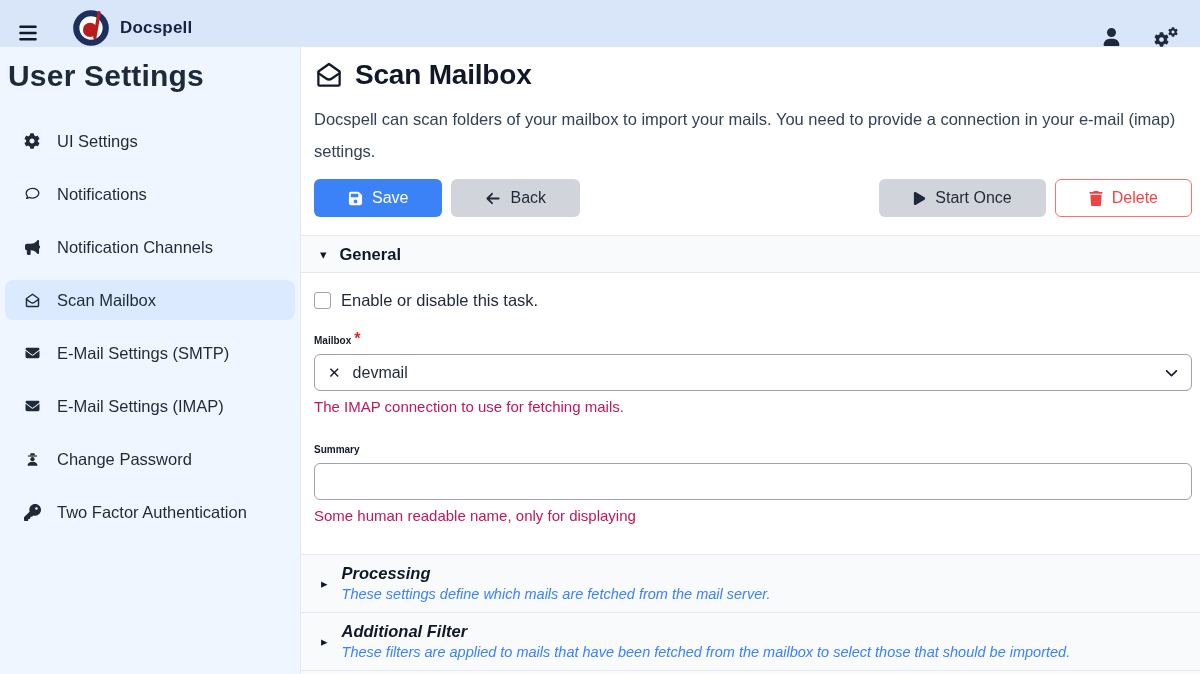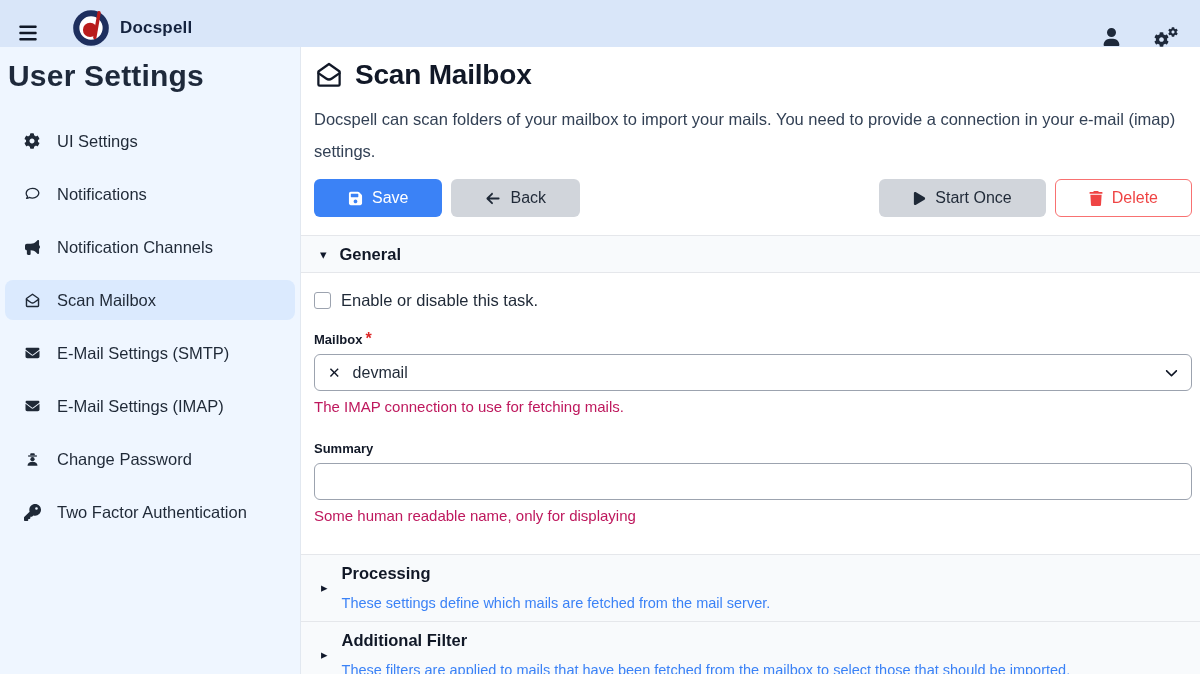--- a/index.html
+++ b/index.html
@@ -83,21 +83,21 @@
   .section-bar-title { font-size: 16.5px; font-weight: 700; color: #111827; }
 
   .checkbox-row { margin-top: 18px; display: flex; align-items: center; gap: 10px; cursor: pointer; }
   .checkbox {
     width: 17px; height: 17px; border: 1px solid #9ca3af; border-radius: 3px;
     background: #ffffff; cursor: pointer; appearance: none;
   }
   .checkbox-label { font-size: 16.5px; color: #1f2937; }
 
   .field { margin-top: 20px; }
-  .field-label { font-size: 13px; font-weight: 700; color: #111827; }
+  .field-label { font-size: 10px; font-weight: 700; color: #111827; }
   .required { color: #dc2626; margin-left: 3px; font-weight: 700; }
   .select-box {
     margin-top: 6px; height: 37px; border: 1px solid #9ca3af; border-radius: 6px;
     display: flex; align-items: center; padding: 0 13px; gap: 12px;
     background: #ffffff; cursor: pointer;
   }
   .clear-x { font-size: 15px; font-weight: 700; color: #111827; cursor: pointer; }
   .select-value { font-size: 16px; color: #1f2937; }
   .select-chevron { margin-left: auto; color: #111827; cursor: pointer; }
   .text-input {
@@ -107,21 +107,21 @@
   }
   .helper { margin-top: 7px; font-size: 15px; color: #be185d; }
 
   .collapsed-list { margin-top: 30px; }
   .collapsed-row {
     background: #f8fafc; border-bottom: 1px solid #e5e7eb;
     display: flex; align-items: center; gap: 14px;
     padding: 9px 10px 10px 20px; cursor: pointer;
   }
   .collapsed-row:first-child { border-top: 1px solid #e5e7eb; }
-  .collapsed-texts { display: flex; flex-direction: column; gap: 12px; }
+  .collapsed-texts { display: flex; flex-direction: column; gap: 3px; font-style: italic; }
   .collapsed-title { font-size: 16.5px; font-weight: 700; color: #111827; }
   .collapsed-sub { font-size: 14.5px; color: #3b82f6; }
 </style>
 </head>
 <body>
 
 <header class="navbar">
   <span class="hamburger">
     <svg width="20" height="20" viewBox="0 0 448 512" fill="currentColor">
         <path d="M0 96C0 78.3 14.3 64 32 64H416c17.7 0 32 14.3 32 32s-14.3 32-32 32H32C14.3 128 0 110.3 0 96zM0 256c0-17.7 14.3-32 32-32H416c17.7 0 32 14.3 32 32s-14.3 32-32 32H32c-17.7 0-32-14.3-32-32zM448 416c0 17.7-14.3 32-32 32H32c-17.7 0-32-14.3-32-32s14.3-32 32-32H416c17.7 0 32 14.3 32 32z"></path>

